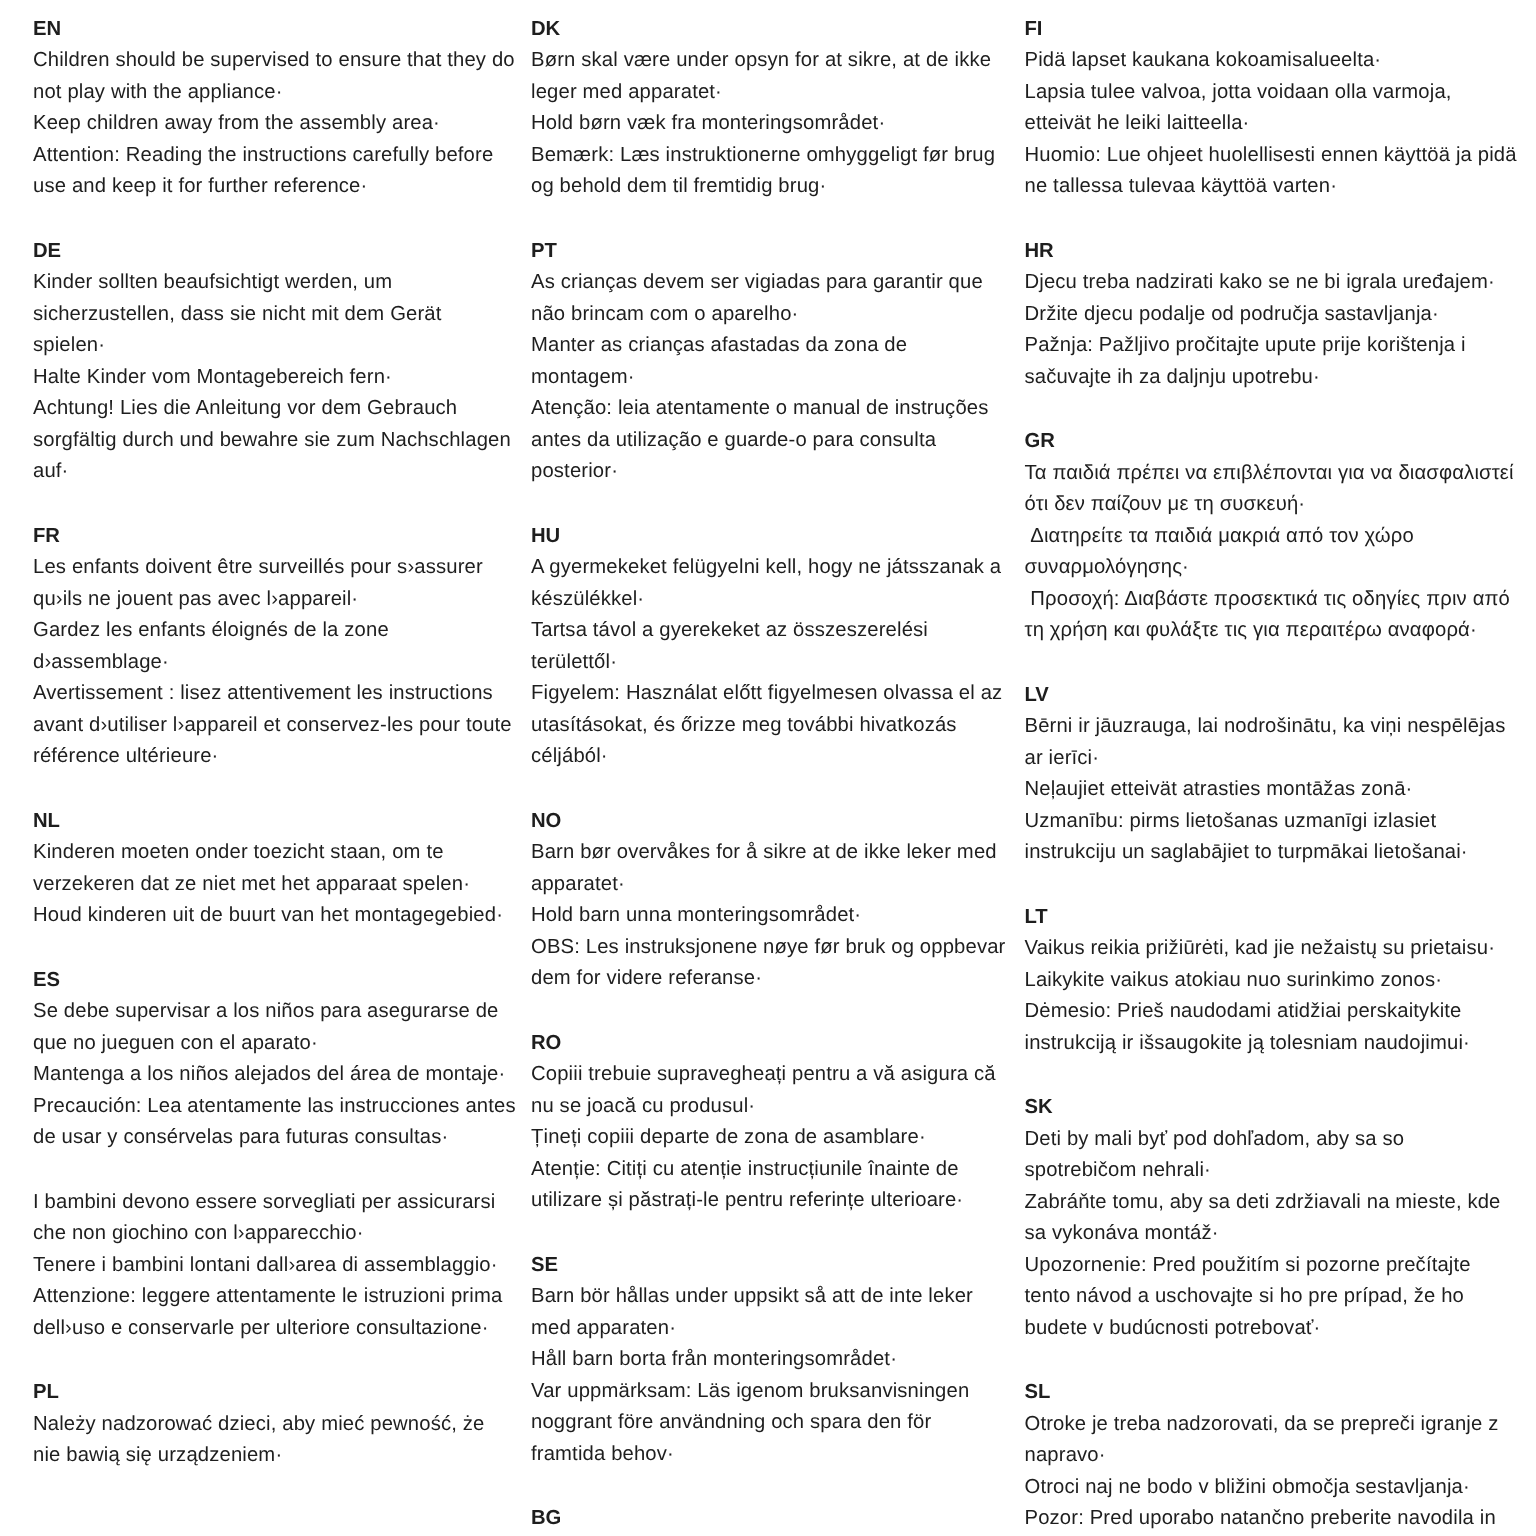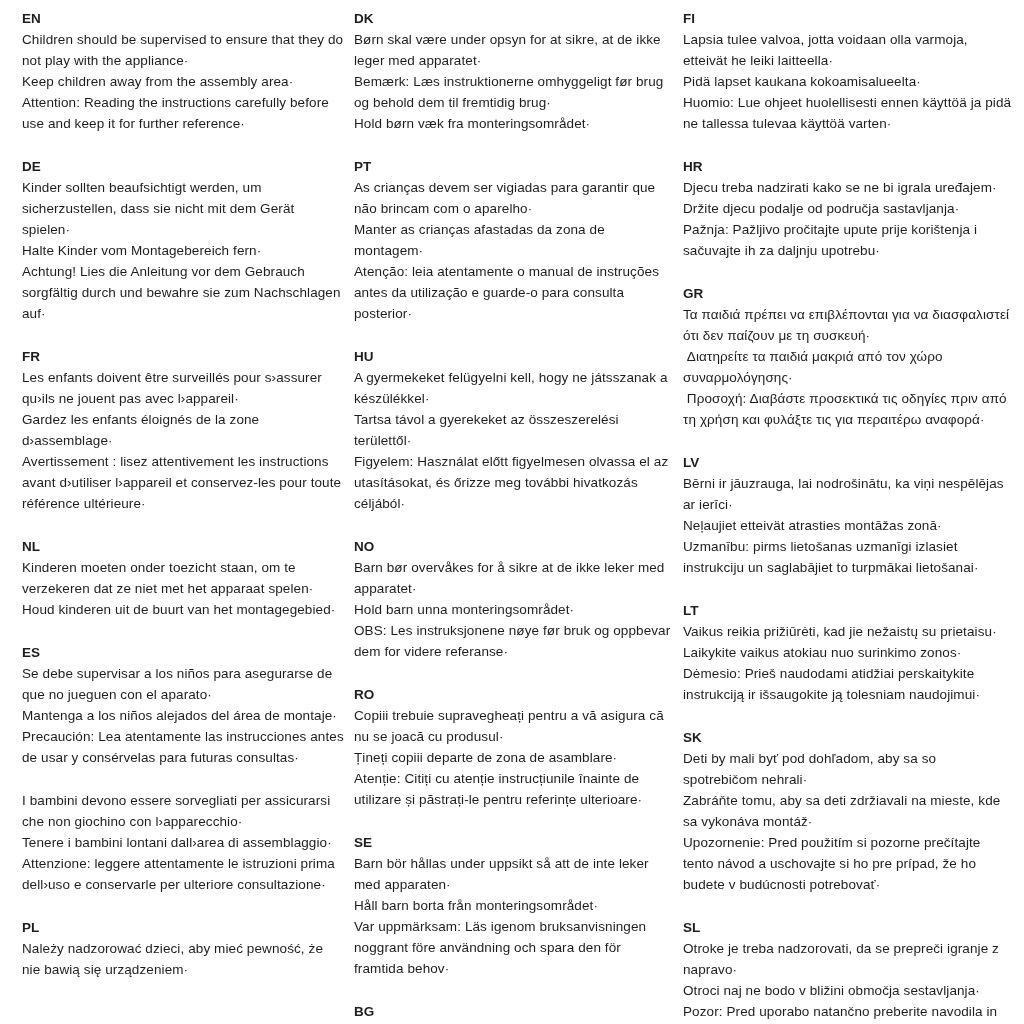--- a/index.html
+++ b/index.html
@@ -84,22 +84,22 @@
       </div>
       <div class="block">
         <div class="code">PL</div>
         <p class="line">Należy nadzorować dzieci, aby mieć pewność, że nie bawią się urządzeniem·</p>
       </div>
     </div>
     <div class="col">
       <div class="block">
         <div class="code">DK</div>
         <p class="line">Børn skal være under opsyn for at sikre, at de ikke leger med apparatet·</p>
+        <p class="line">Hold børn væk fra monteringsområdet·</p>
         <p class="line">Bemærk: Læs instruktionerne omhyggeligt før brug og behold dem til fremtidig brug·</p>
-        <p class="line">Hold børn væk fra monteringsområdet·</p>
       </div>
       <div class="block">
         <div class="code">PT</div>
         <p class="line">As crianças devem ser vigiadas para garantir que não brincam com o aparelho·</p>
         <p class="line">Manter as crianças afastadas da zona de montagem·</p>
         <p class="line">Atenção: leia atentamente o manual de instruções antes da utilização e guarde-o para consulta posterior·</p>
       </div>
       <div class="block">
         <div class="code">HU</div>
         <p class="line">A gyermekeket felügyelni kell, hogy ne játsszanak a készülékkel·</p>
@@ -125,22 +125,22 @@
         <p class="line">Var uppmärksam: Läs igenom bruksanvisningen noggrant före användning och spara den för framtida behov·</p>
       </div>
       <div class="block">
         <div class="code">BG</div>
         <p class="line">Децата трябва да бъдат наблюдавани, за да се гарантира, че не играят с уреда·</p>
       </div>
     </div>
     <div class="col">
       <div class="block">
         <div class="code">FI</div>
+        <p class="line">Pidä lapset kaukana kokoamisalueelta·</p>
         <p class="line">Lapsia tulee valvoa, jotta voidaan olla varmoja, etteivät he leiki laitteella·</p>
-        <p class="line">Pidä lapset kaukana kokoamisalueelta·</p>
         <p class="line">Huomio: Lue ohjeet huolellisesti ennen käyttöä ja pidä ne tallessa tulevaa käyttöä varten·</p>
       </div>
       <div class="block">
         <div class="code">HR</div>
         <p class="line">Djecu treba nadzirati kako se ne bi igrala uređajem·</p>
         <p class="line">Držite djecu podalje od područja sastavljanja·</p>
         <p class="line">Pažnja: Pažljivo pročitajte upute prije korištenja i sačuvajte ih za daljnju upotrebu·</p>
       </div>
       <div class="block">
         <div class="code">GR</div>

